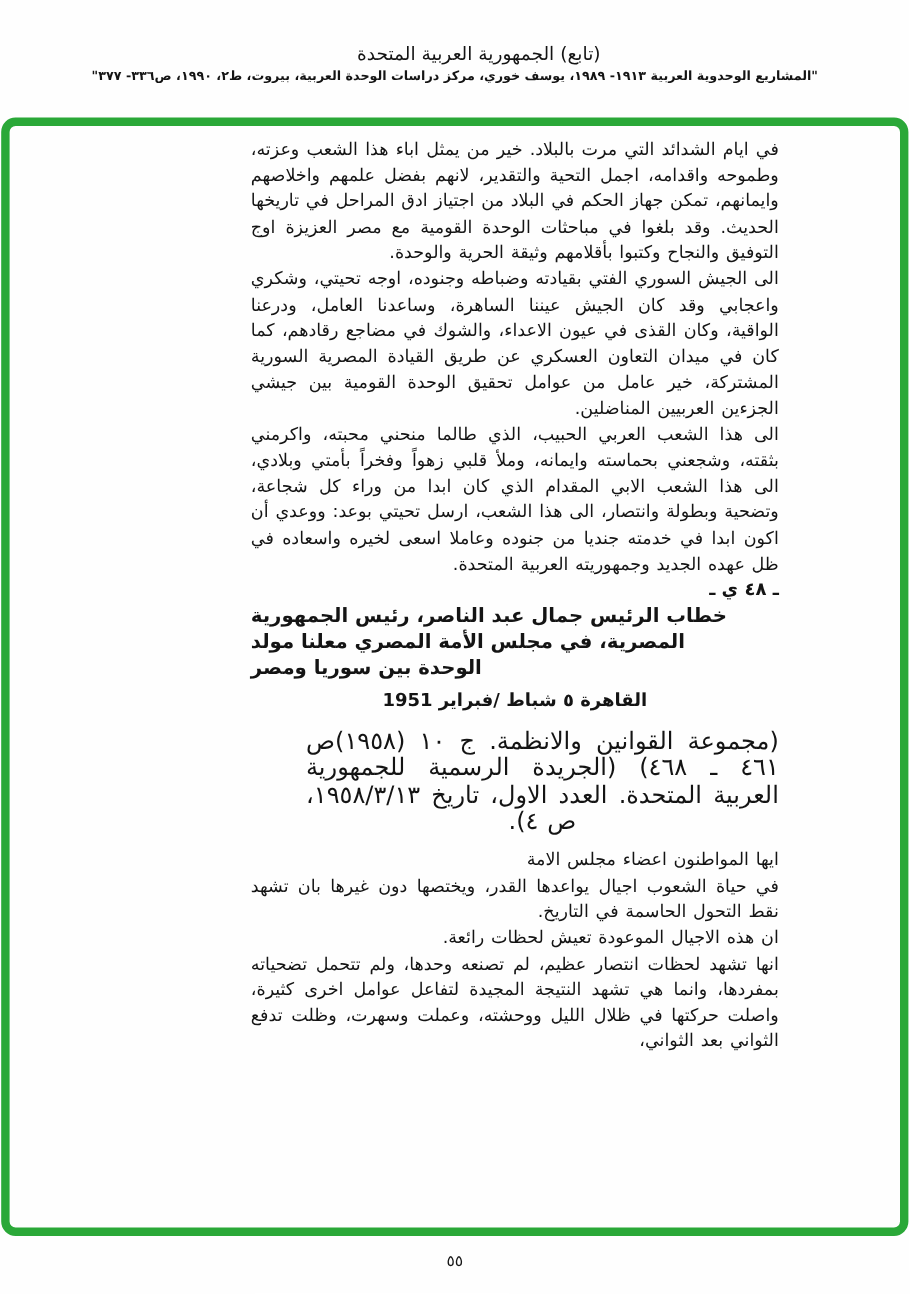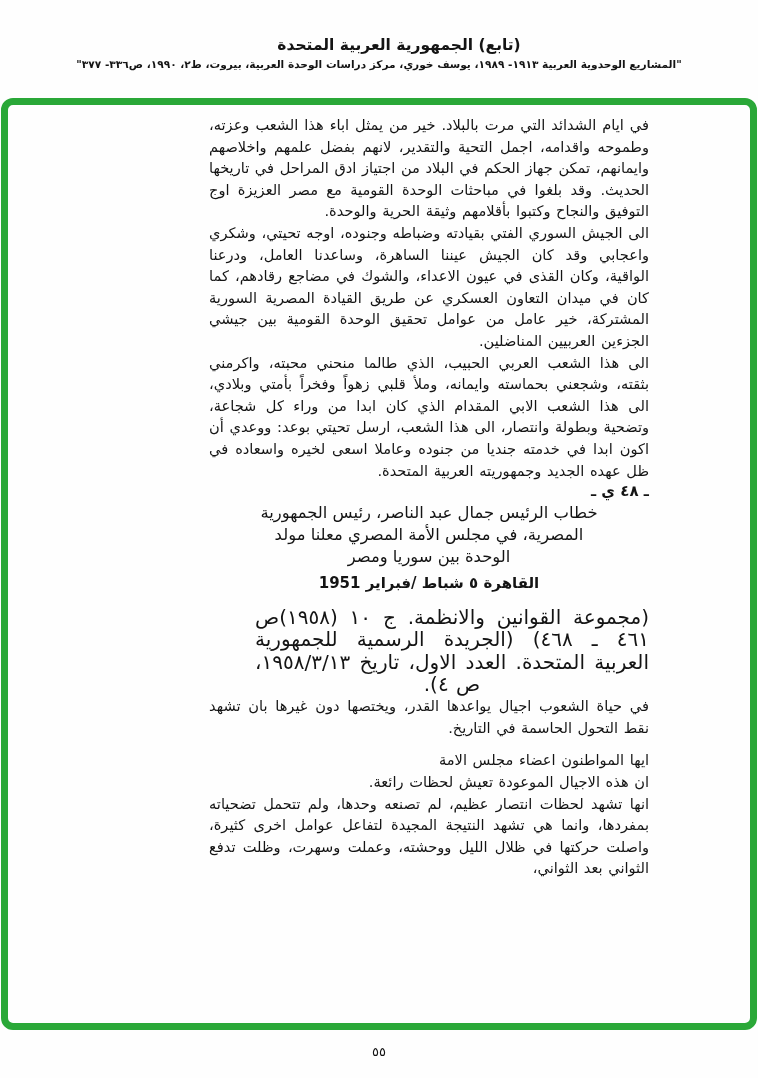--- a/index.html
+++ b/index.html
@@ -15,21 +15,21 @@
     width: 758px; height: 1078px;
     background: #fefefe;
   }
   .header {
     direction: rtl;
     text-align: center;
     padding-top: 34px;
   }
   .header-title {
     font-size: 15.5px;
-    font-weight: bold;
+    font-weight: normal;
     line-height: 22px;
     padding-left: 40px;
   }
   .header-source {
     font-size: 10.6px;
     font-weight: bold;
     line-height: 15px;
     margin-top: 1px;
     white-space: nowrap;
   }
@@ -56,22 +56,22 @@
     word-spacing: 1px;
   }
   .section-number {
     margin-top: 0;
     text-align: right;
     font-weight: bold;
     font-size: 15px;
     line-height: 21px;
   }
   .section-title-line {
-    text-align: center;
-    font-weight: normal;
+    text-align: left;
+    font-weight: bold;
     font-size: 16.4px;
     line-height: 22px;
   }
   .section-date {
     margin-top: 4px;
     text-align: center;
     font-weight: bold;
     font-size: 15px;
     line-height: 22px;
   }
@@ -122,23 +122,23 @@
       <div class="section-title">
         <div class="section-title-line">خطاب الرئيس جمال عبد الناصر، رئيس الجمهورية</div>
         <div class="section-title-line">المصرية، في مجلس الأمة المصري معلنا مولد</div>
         <div class="section-title-line">الوحدة بين سوريا ومصر</div>
       </div>
 
       <div class="section-date">القاهرة ٥ شباط /فبراير 1951</div>
 
       <p class="citation">(مجموعة القوانين والانظمة. ج ١٠ (١٩٥٨)ص ٤٦١ ـ ٤٦٨) (الجريدة الرسمية للجمهورية العربية المتحدة. العدد الاول، تاريخ ١٩٥٨/٣/١٣، ص ٤).</p>
 
+      <p class="body-p salutation">ايها المواطنون اعضاء مجلس الامة</p>
+
       <p class="body-p">في حياة الشعوب اجيال يواعدها القدر، ويختصها دون غيرها بان تشهد نقط التحول الحاسمة في التاريخ.</p>
-
-      <p class="body-p salutation">ايها المواطنون اعضاء مجلس الامة</p>
       <p class="body-p">ان هذه الاجيال الموعودة تعيش لحظات رائعة.</p>
       <p class="body-p">انها تشهد لحظات انتصار عظيم، لم تصنعه وحدها، ولم تتحمل تضحياته بمفردها، وانما هي تشهد النتيجة المجيدة لتفاعل عوامل اخرى كثيرة، واصلت حركتها في ظلال الليل ووحشته، وعملت وسهرت، وظلت تدفع الثواني بعد الثواني،</p>
 
     </div>
   </div>
 
   <div class="page-number">٥٥</div>
 
 </div>
 

